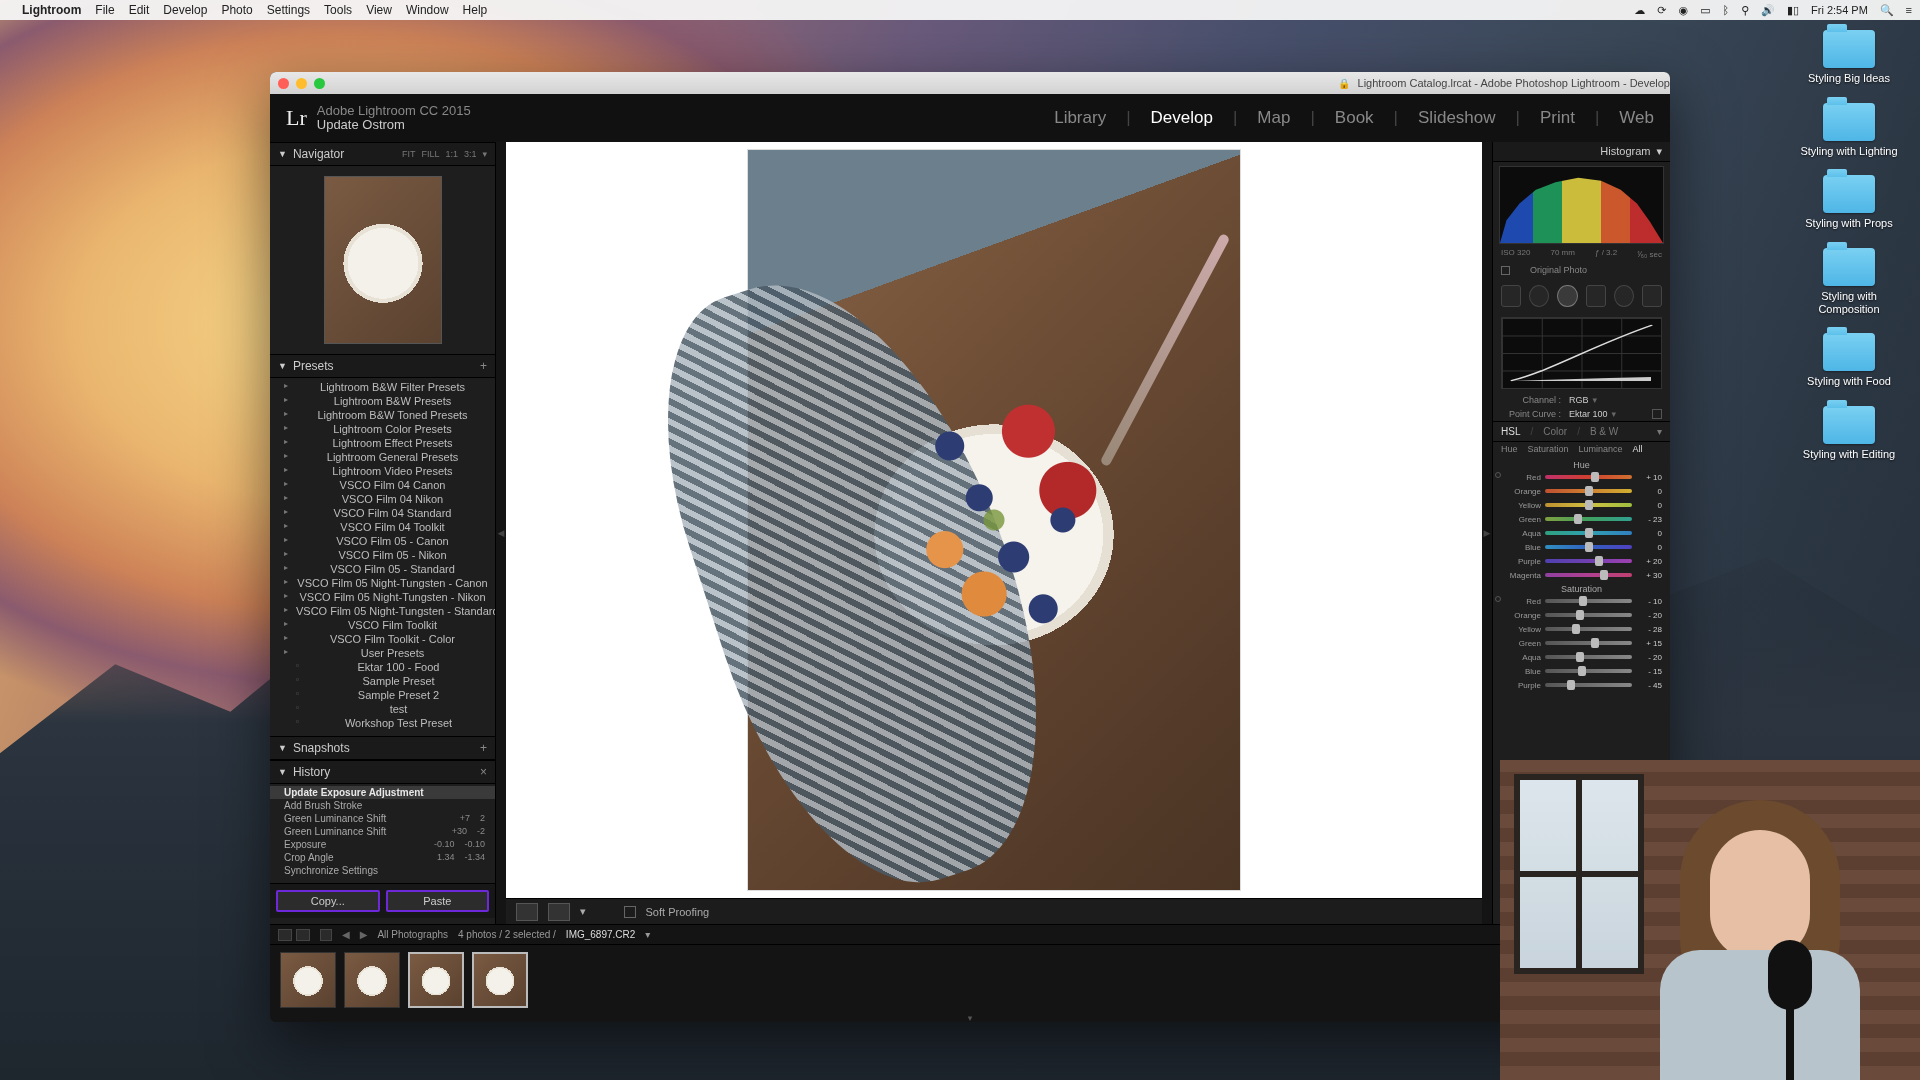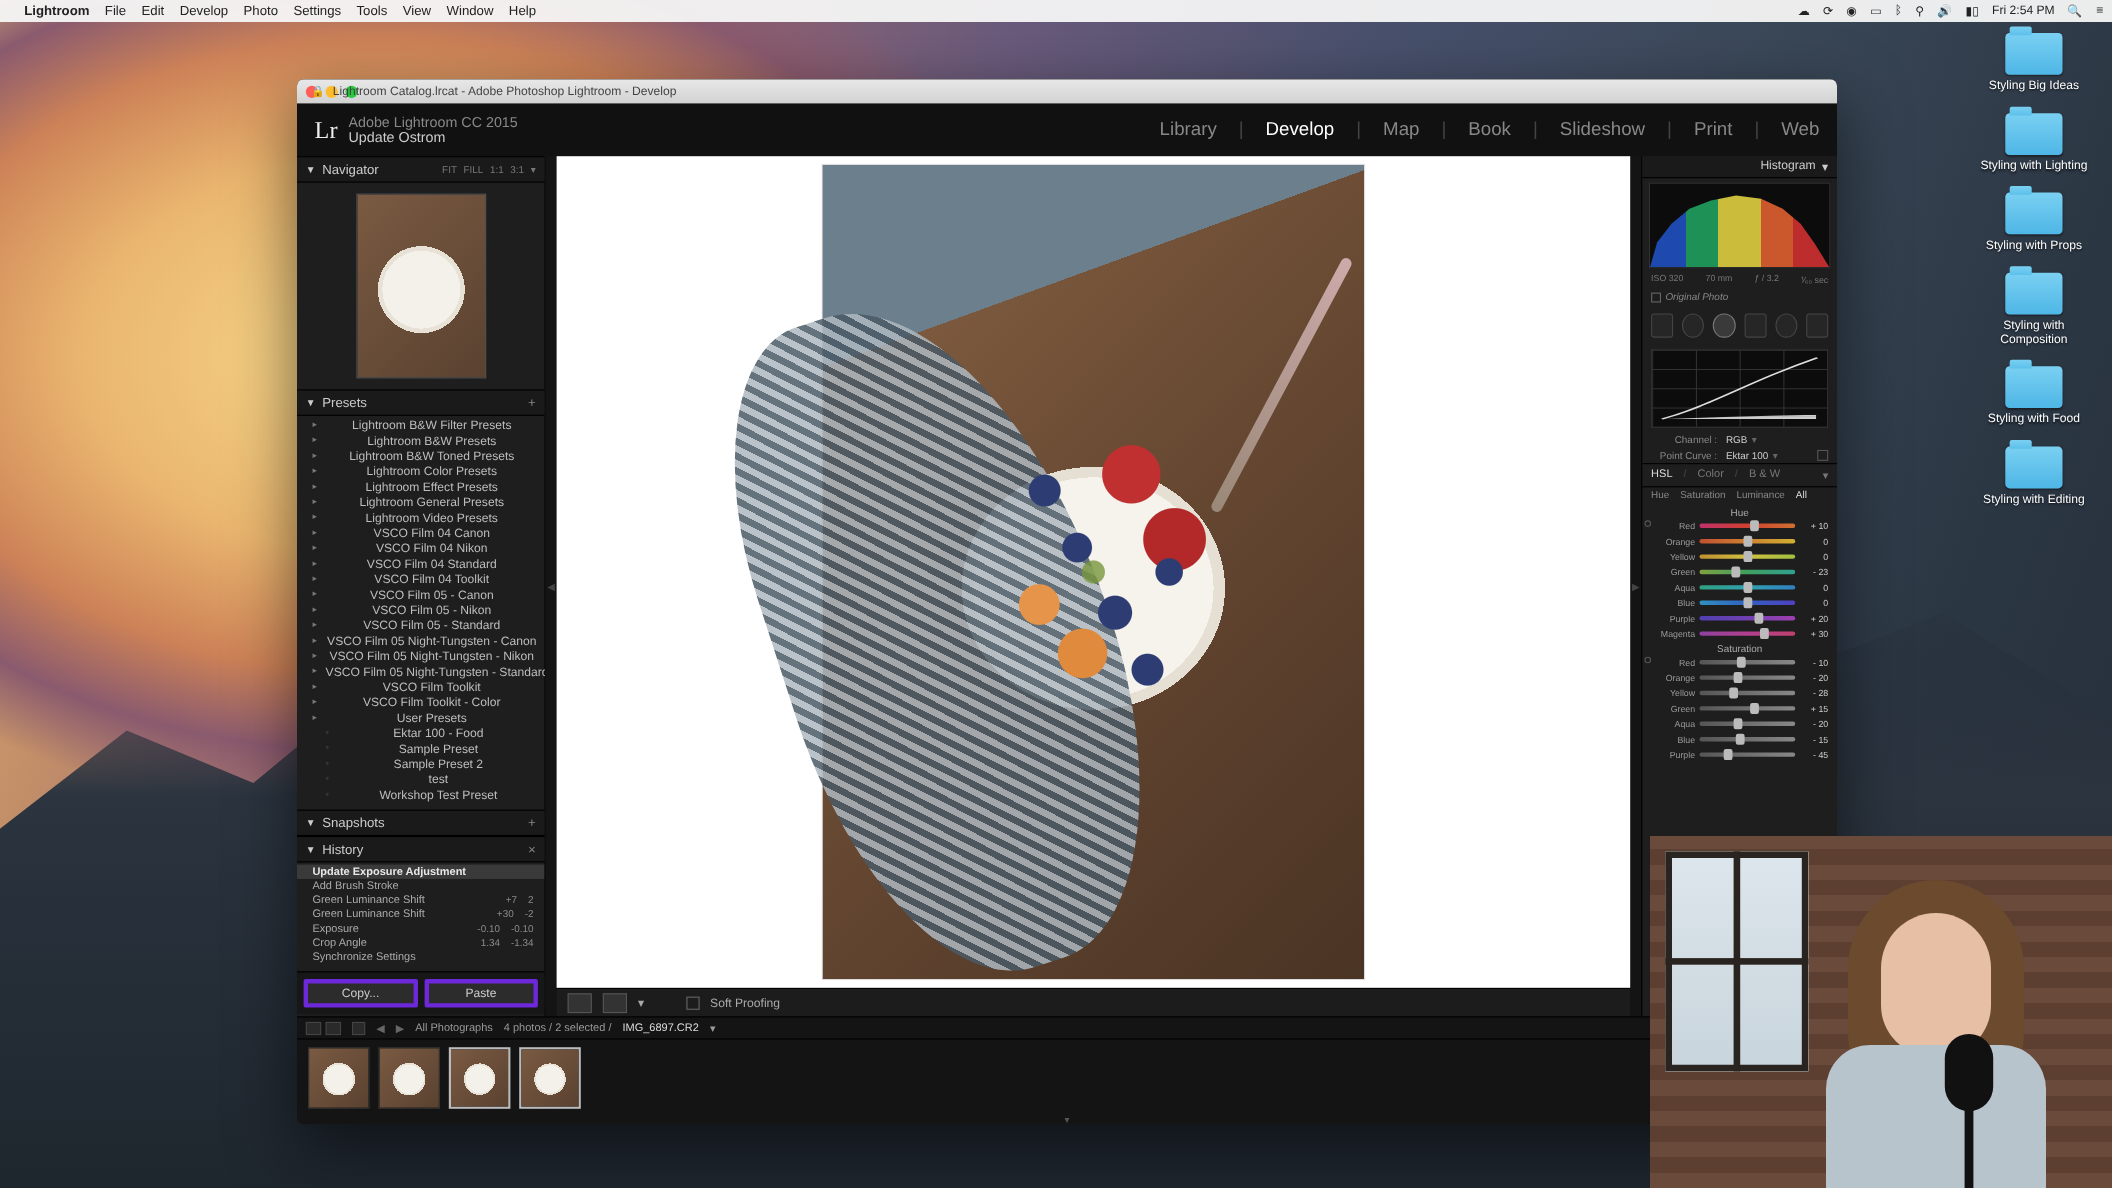--- a/index.html
+++ b/index.html
@@ -44,21 +44,21 @@
 
   
   .lr-window { position: absolute; left: 270px; top: 72px; width: 1400px; height: 950px;
     background: #1a1a1a; border-radius: 6px; overflow: hidden;
     box-shadow: 0 20px 60px rgba(0,0,0,.55); z-index: 10; display:flex; flex-direction:column; }
   .lr-titlebar { height: 22px; background: linear-gradient(#e8e8e8,#d2d2d2);
     display:flex; align-items:center; padding: 0 8px; font-size: 11px; color:#444; position:relative; }
   .traffic { display:flex; gap:7px; }
   .tl { width:11px; height:11px; border-radius:50%; }
   .tl.r{background:#ff5f57}.tl.y{background:#ffbd2e}.tl.g{background:#28c940}
-  .lr-titlebar .title { position:absolute; left:13px; right:0; text-align:left; pointer-events:none; }
+  .lr-titlebar .title { position:absolute; left:13px; right:0; text-align:right; pointer-events:none; }
   .lock { font-size:10px; margin-right:4px; }
 
   .lr-top { height: 48px; background: #111; display:flex; align-items:center;
     padding: 0 16px; color:#ddd; }
   .lr-id { display:flex; flex-direction:column; line-height:1.1; }
   .lr-id .ver { font-size:13px; color:#888; }
   .lr-id .user { font-size:13px; color:#ccc; }
   .lr-id-logo { font-family: Georgia, serif; font-size:22px; color:#eee; margin-right:10px; }
   .lr-modules { margin-left:auto; display:flex; gap:20px; font-size:17px; color:#888; }
   .lr-modules span.active { color:#fff; }
@@ -87,21 +87,21 @@
   .preset-list, .history-list { list-style:none; padding:2px 0 6px 0; overflow:auto; }
   .preset-list li { padding:1px 6px 1px 26px; position:relative; color:#bdbdbd; cursor:default; white-space:nowrap;text-align:center; }
   .preset-list li::before { content:"▸"; position:absolute; left:14px; top:1px; font-size:8px; color:#777; }
   .preset-list li.child { padding-left:38px; }
   .preset-list li.child::before { content:"▫"; left:26px; color:#666; }
   .preset-list { max-height: 376px; }
   .history-list li { display:flex; padding:1px 10px 1px 14px; font-size:10px; color:#aaa; cursor:default; }
   .history-list li.sel { background:#3a3a3a; color:#e8e8e8; font-weight:600; }
   .history-list li .hv { margin-left:auto; display:flex; gap:10px; color:#8a8a8a; font-size:9px; }
   .copy-paste { display:flex; gap:6px; padding:6px; background:#171717; border-top:1px solid #000; }
-  .copy-paste button { flex:1; background:#2c2c2c; color:#ccc; border:4px solid #6d28d9;
+  .copy-paste button { flex:1; background:#2c2c2c; color:#ccc; border:2px solid #6d28d9;
     font-size:11px; padding:3px 0; border-radius:2px; }
 
   
   .lr-center { flex:1; background:#111; display:flex; flex-direction:column; min-width:0; }
   .canvas { flex:1; background:#fff; margin:0; display:flex; align-items:center; justify-content:center; overflow:hidden; position:relative; }
   .photo { width:492px; height:740px; position:relative;
     background:
       radial-gradient(ellipse 260px 240px at 50% 52%, #f6f2ec 0 42%, #e6dfd3 42% 46%, rgba(0,0,0,0) 46%),
       linear-gradient(160deg,#6b7f8c 0 20%, transparent 20%),
       linear-gradient(135deg,#8a6547 0%, #6d4d35 40%, #5a3f2c 70%, #4a3424 100%);
@@ -137,21 +137,21 @@
     border-bottom:1px solid #000; }
   .r-hdr span:first-child{margin-left:auto}
   .histo { height:78px; margin:4px 6px; position:relative; background:#0c0c0c;
     border:1px solid #333; overflow:hidden; }
   .histo-shape { position:absolute; inset:0;
     background:
       linear-gradient(90deg, #2050c0 0 20%, #20a060 20% 38%, #e0d040 38% 62%, #e06030 62% 80%, #d03030 80% 100%);
     clip-path: polygon(0% 100%, 4% 70%, 12% 48%, 22% 30%, 34% 20%, 48% 14%, 62% 18%, 74% 30%, 84% 48%, 92% 72%, 100% 100%);
     opacity:.9; }
   .histo-meta { display:flex; justify-content:space-between; padding:0 8px 4px; font-size:8px; color:#777; }
-  .orig-row { padding:2px 8px 6px; font-size:9px; color:#888; display:flex; align-items:center; gap:4px;font-style:italic; }
+  .orig-row { padding:2px 8px 6px; font-size:9px; color:#888; display:flex; align-items:center; gap:20px; }
   .orig-row .box{width:9px;height:9px;border:1px solid #666}
   .tool-row { display:flex; gap:8px; padding:4px 8px 8px; }
   .tool-row .t { width:22px;height:22px;border:1px solid #444;border-radius:3px;background:#262626; }
   .tool-row .t.round{border-radius:50%}
   .tool-row .t.active{background:#3a3a3a;border-color:#777}
   .curve { height:72px; margin:2px 8px 4px; background:#0c0c0c; border:1px solid #333;
     position:relative; }
   .curve::before{content:"";position:absolute;inset:0;
     background:linear-gradient(#333 1px,transparent 1px) 0 0/100% 25%,
                linear-gradient(90deg,#333 1px,transparent 1px) 0 0/25% 100%;}

